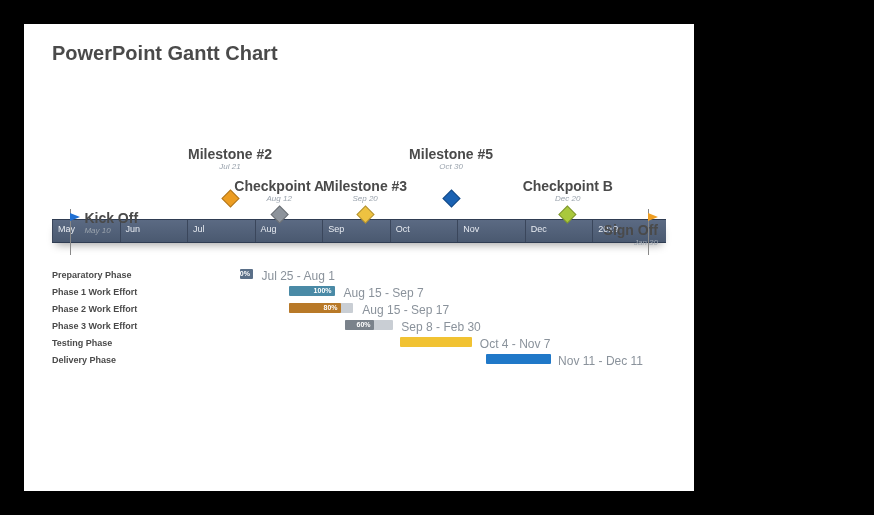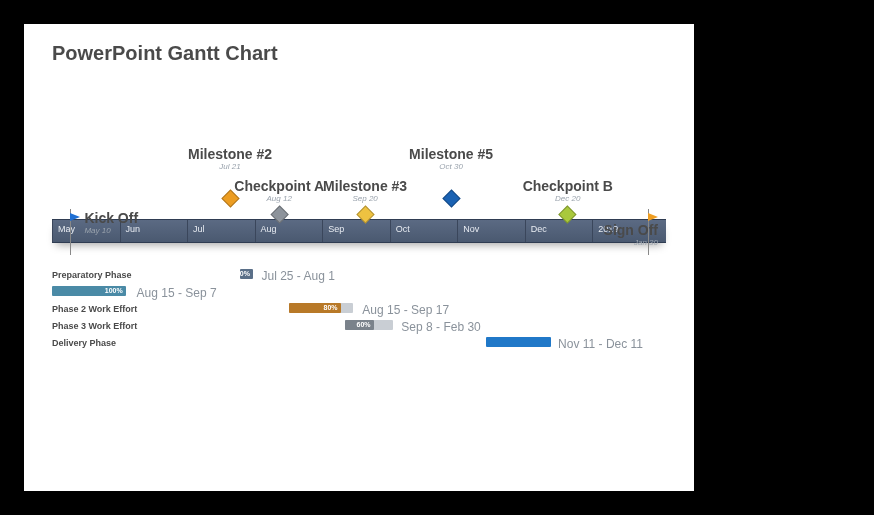--- a/index.html
+++ b/index.html
@@ -250,20 +250,21 @@
       <div class="row-label" style="width:30%">Preparatory Phase</div>
       <div class="row-bars">
         <div class="bar bg-steel" style="left:0; width:3%">
           <span class="bar-pct">100%</span>
         </div>
         <div class="row-dates" style="left:3.6%">Jul 25 - Aug 1</div>
       </div>
     </div>
 
     <div class="row">
+      <div class="row-label" style="width:38%">Phase 1 Work Effort</div>
       <div class="row-bars">
         <div class="bar bg-teal" style="left:0; width:12%">
           <span class="bar-pct">100%</span>
         </div>
         <div class="row-dates" style="left:12.8%">Aug 15 - Sep 7</div>
       </div>
     </div>
 
     <div class="row">
       <div class="row-label" style="width:38%">Phase 2 Work Effort</div>
@@ -280,20 +281,27 @@
       <div class="row-label" style="width:47%">Phase 3 Work Effort</div>
       <div class="row-bars">
         <div class="bar bar-shell" style="left:0; width:15%"></div>
         <div class="bar bg-gray" style="left:0; width:9%">
           <span class="bar-pct">60%</span>
         </div>
         <div class="row-dates" style="left:15.8%">Sep 8 - Feb 30</div>
       </div>
     </div>
 
+    <div class="row">
+      <div class="row-label" style="width:56%">Testing Phase</div>
+      <div class="row-bars">
+        <div class="bar bg-yellow" style="left:0; width:27%"></div>
+        <div class="row-dates" style="left:27.8%">Oct 4 - Nov 7</div>
+      </div>
+    </div>
 
     <div class="row">
       <div class="row-label" style="width:70%">Delivery Phase</div>
       <div class="row-bars">
         <div class="bar bg-blue" style="left:0; width:36%"></div>
         <div class="row-dates" style="left:36.8%">Nov 11 - Dec 11</div>
       </div>
     </div>
 
   </div>

